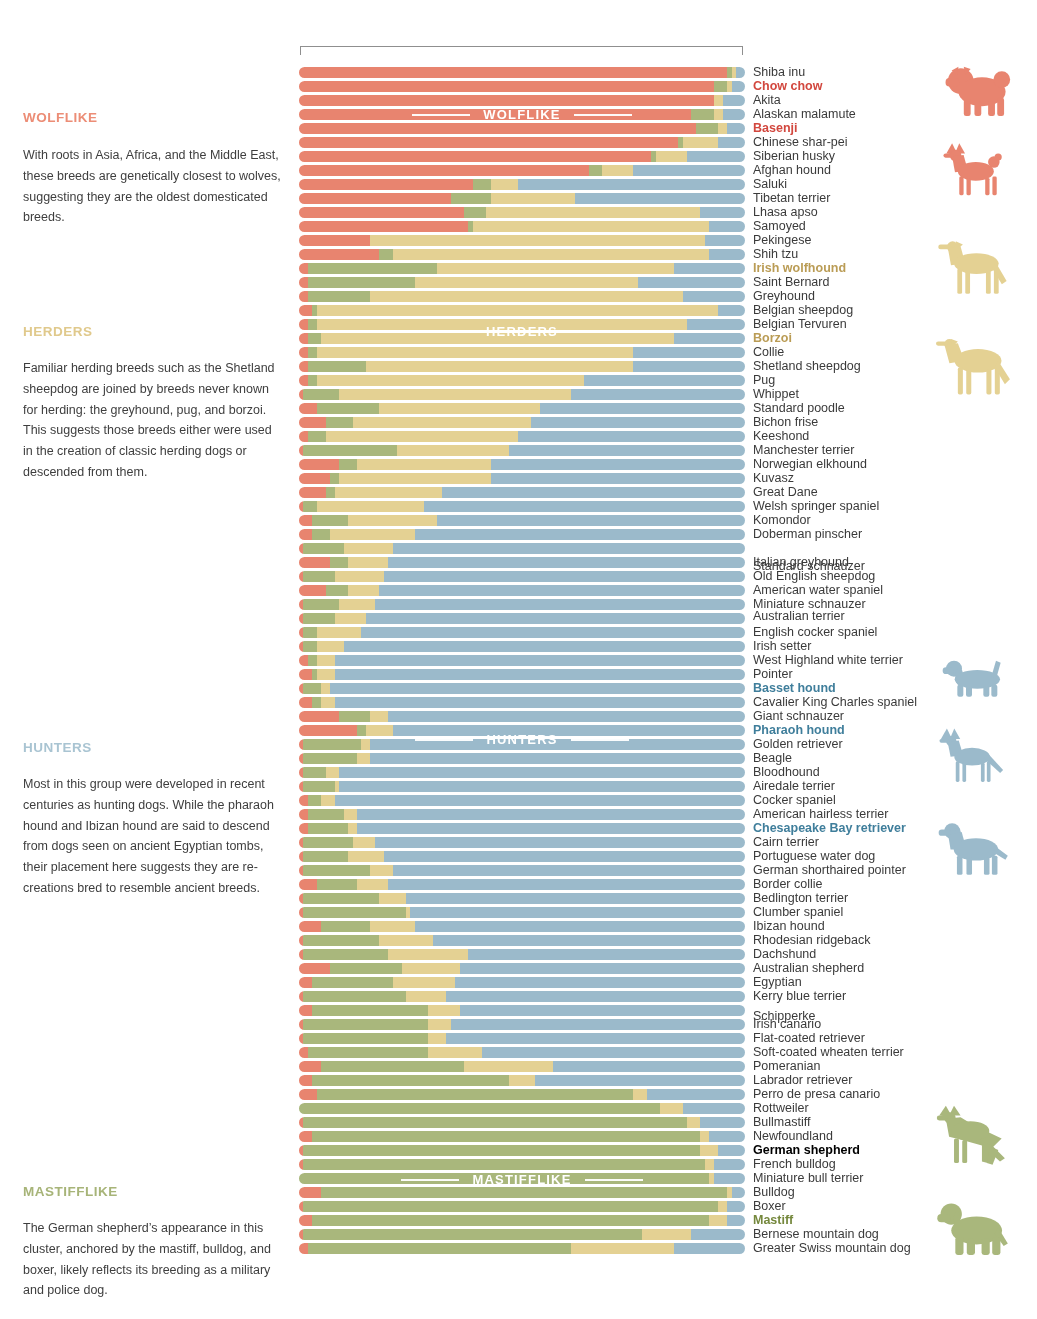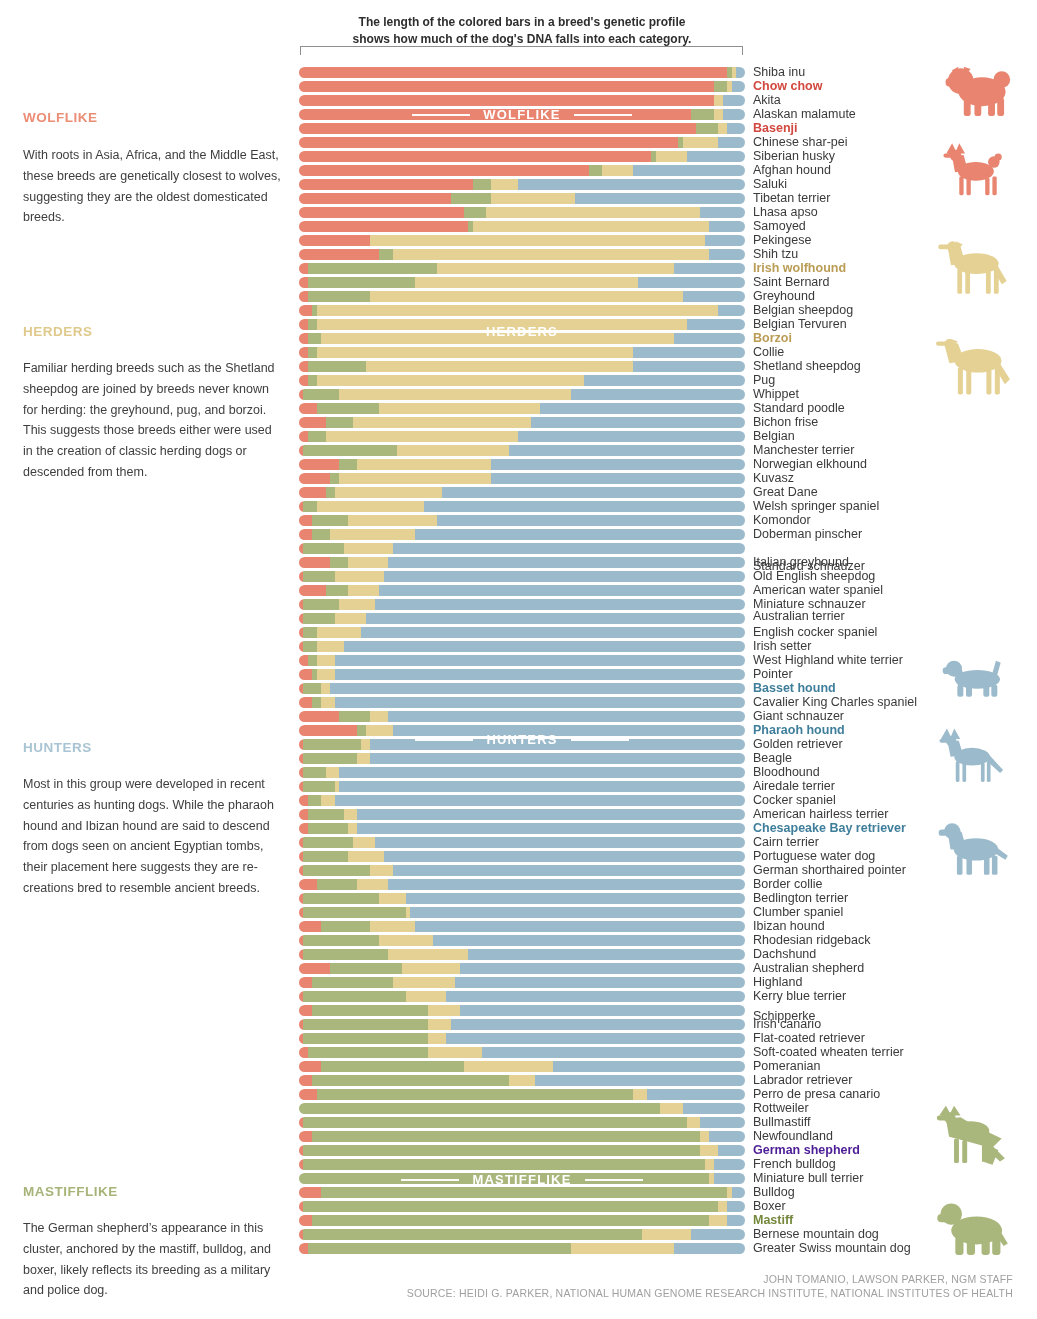--- a/index.html
+++ b/index.html
@@ -24,21 +24,20 @@
   .cat-overlay .ov-text{color:#fff;font-size:13px;font-weight:bold;letter-spacing:1.2px;white-space:nowrap;}
   .dog{position:absolute;}
   .dog svg{display:block;width:100%;height:100%;}
   #credits{position:absolute;right:24px;top:1272px;text-align:right;font-size:10.5px;
         color:#a0a0a0;line-height:1.38;letter-spacing:.2px;white-space:nowrap;}
 </style>
 </head>
 <body>
 
 <div id="page">
-  <div id="chart-title"><span>The length of the colored bars in a breed's genetic profile</span><br><span>shows how much of the dog's DNA falls into each category.</span></div>
   <div id="measure-bracket"></div>
   <div id="left-col">
       <div class="section-header" style="top: 110px; color: rgb(236, 141, 118);">WOLFLIKE</div>
       <div class="section-desc" style="top: 145px;">With roots in Asia, Africa, and the Middle East,
 these breeds are genetically closest to wolves,
 suggesting they are the oldest domesticated
 breeds.</div>
       <div class="section-header" style="top: 324px; color: rgb(224, 201, 140);">HERDERS</div>
       <div class="section-desc" style="top: 358px;">Familiar herding breeds such as the Shetland
 sheepdog are joined by breeds never known
@@ -591,21 +590,21 @@
       <div class="breed-label" style="top: 289px;">Greyhound</div>
       <div class="breed-label" style="top: 303px;">Belgian sheepdog</div>
       <div class="breed-label" style="top: 317px;">Belgian Tervuren</div>
       <div class="breed-label hl" style="top: 331px; color: rgb(186, 156, 85);">Borzoi</div>
       <div class="breed-label" style="top: 345px;">Collie</div>
       <div class="breed-label" style="top: 359px;">Shetland sheepdog</div>
       <div class="breed-label" style="top: 373px;">Pug</div>
       <div class="breed-label" style="top: 387px;">Whippet</div>
       <div class="breed-label" style="top: 401px;">Standard poodle</div>
       <div class="breed-label" style="top: 415px;">Bichon frise</div>
-      <div class="breed-label" style="top: 429px;">Belgian</div>
+      <div class="breed-label" style="top: 429px;">Keeshond</div>
       <div class="breed-label" style="top: 443px;">Manchester terrier</div>
       <div class="breed-label" style="top: 457px;">Norwegian elkhound</div>
       <div class="breed-label" style="top: 471px;">Kuvasz</div>
       <div class="breed-label" style="top: 485px;">Great Dane</div>
       <div class="breed-label" style="top: 499px;">Welsh springer spaniel</div>
       <div class="breed-label" style="top: 513px;">Komondor</div>
       <div class="breed-label" style="top: 527px; text-align: right;">Doberman pinscher</div>
       <div class="breed-label" style="top: 559px;">Standard schnauzer</div>
       <div class="breed-label" style="top: 555px;">Italian greyhound</div>
       <div class="breed-label" style="top: 569px;">Old English sheepdog</div>
@@ -630,33 +629,33 @@
       <div class="breed-label" style="top: 835px;">Cairn terrier</div>
       <div class="breed-label" style="top: 849px;">Portuguese water dog</div>
       <div class="breed-label" style="top: 863px;">German shorthaired pointer</div>
       <div class="breed-label" style="top: 877px;">Border collie</div>
       <div class="breed-label" style="top: 891px;">Bedlington terrier</div>
       <div class="breed-label" style="top: 905px;">Clumber spaniel</div>
       <div class="breed-label" style="top: 919px;">Ibizan hound</div>
       <div class="breed-label" style="top: 933px;">Rhodesian ridgeback</div>
       <div class="breed-label" style="top: 947px;">Dachshund</div>
       <div class="breed-label" style="top: 961px;">Australian shepherd</div>
-      <div class="breed-label" style="top: 975px;">Highland</div>
+      <div class="breed-label" style="top: 975px;">Egyptian</div>
       <div class="breed-label" style="top: 989px;">Kerry blue terrier</div>
       <div class="breed-label" style="top: 1003px; margin-top: 6px;">Schipperke</div>
       <div class="breed-label" style="top: 1017px;">Irish canario</div>
       <div class="breed-label" style="top: 1031px;">Flat-coated retriever</div>
       <div class="breed-label" style="top: 1045px;">Soft-coated wheaten terrier</div>
       <div class="breed-label" style="top: 1059px;">Pomeranian</div>
       <div class="breed-label" style="top: 1073px;">Labrador retriever</div>
       <div class="breed-label" style="top: 1087px;">Perro de presa canario</div>
       <div class="breed-label" style="top: 1101px;">Rottweiler</div>
       <div class="breed-label" style="top: 1115px;">Bullmastiff</div>
       <div class="breed-label" style="top: 1129px;">Newfoundland</div>
-      <div class="breed-label hl" style="top: 1143px; color: #4c1d95;">German shepherd</div>
+      <div class="breed-label hl" style="top: 1143px; color: #000000;">German shepherd</div>
       <div class="breed-label" style="top: 1157px;">French bulldog</div>
       <div class="breed-label" style="top: 1171px;">Miniature bull terrier</div>
       <div class="breed-label" style="top: 1185px;">Bulldog</div>
       <div class="breed-label" style="top: 1199px;">Boxer</div>
       <div class="breed-label hl" style="top: 1213px; color: rgb(117, 136, 61);">Mastiff</div>
       <div class="breed-label" style="top: 1227px;">Bernese mountain dog</div>
       <div class="breed-label" style="top: 1241px;">Greater Swiss mountain dog</div>
     </div>
   <div id="overlays">
       <div class="cat-overlay" style="top: 108px;">
@@ -821,17 +820,13 @@
             <ellipse cx="52" cy="42" rx="31" ry="17"></ellipse>
             <polygon points="78,38 90,58 85,61 74,46"></polygon>
             <rect x="26" y="50" width="10" height="22" rx="3"></rect>
             <rect x="40" y="52" width="10" height="20" rx="3"></rect>
             <rect x="58" y="52" width="10" height="20" rx="3"></rect>
             <rect x="71" y="50" width="10" height="22" rx="3"></rect>
           </g>
         </svg>
       </div>
     </div>
-  <div id="credits">
-    <div>JOHN TOMANIO, LAWSON PARKER, NGM STAFF</div>
-    <div>SOURCE: HEIDI G. PARKER, NATIONAL HUMAN GENOME RESEARCH INSTITUTE, NATIONAL INSTITUTES OF HEALTH</div>
-  </div>
 </div>
 
 </body></html>

